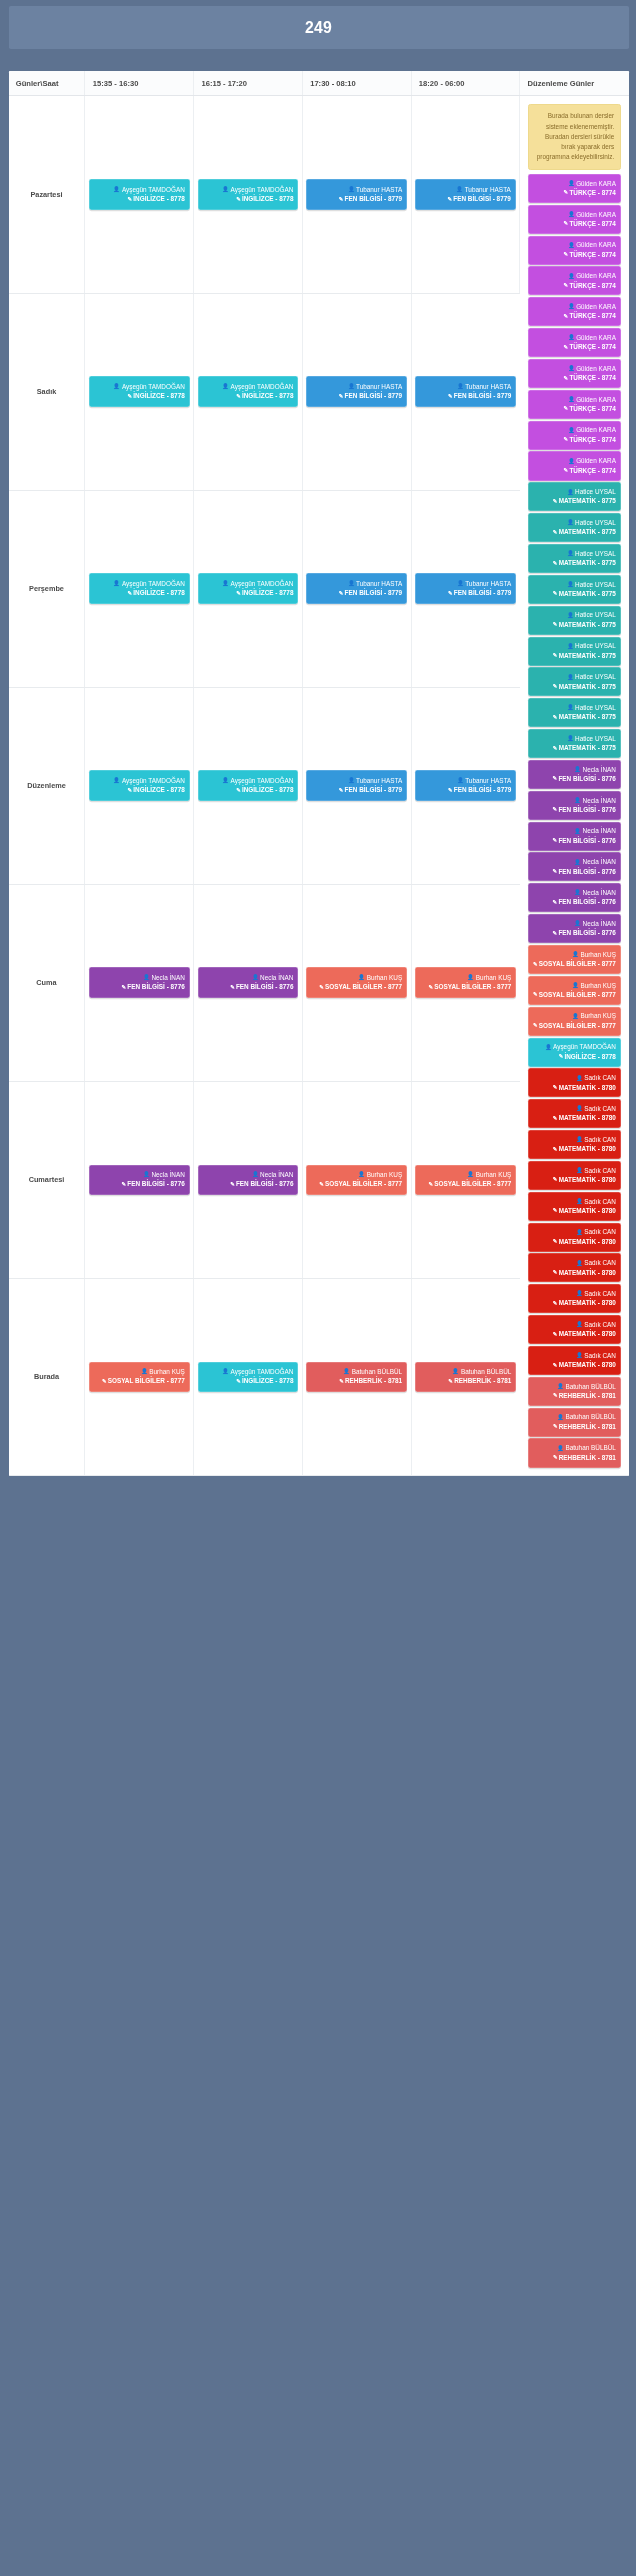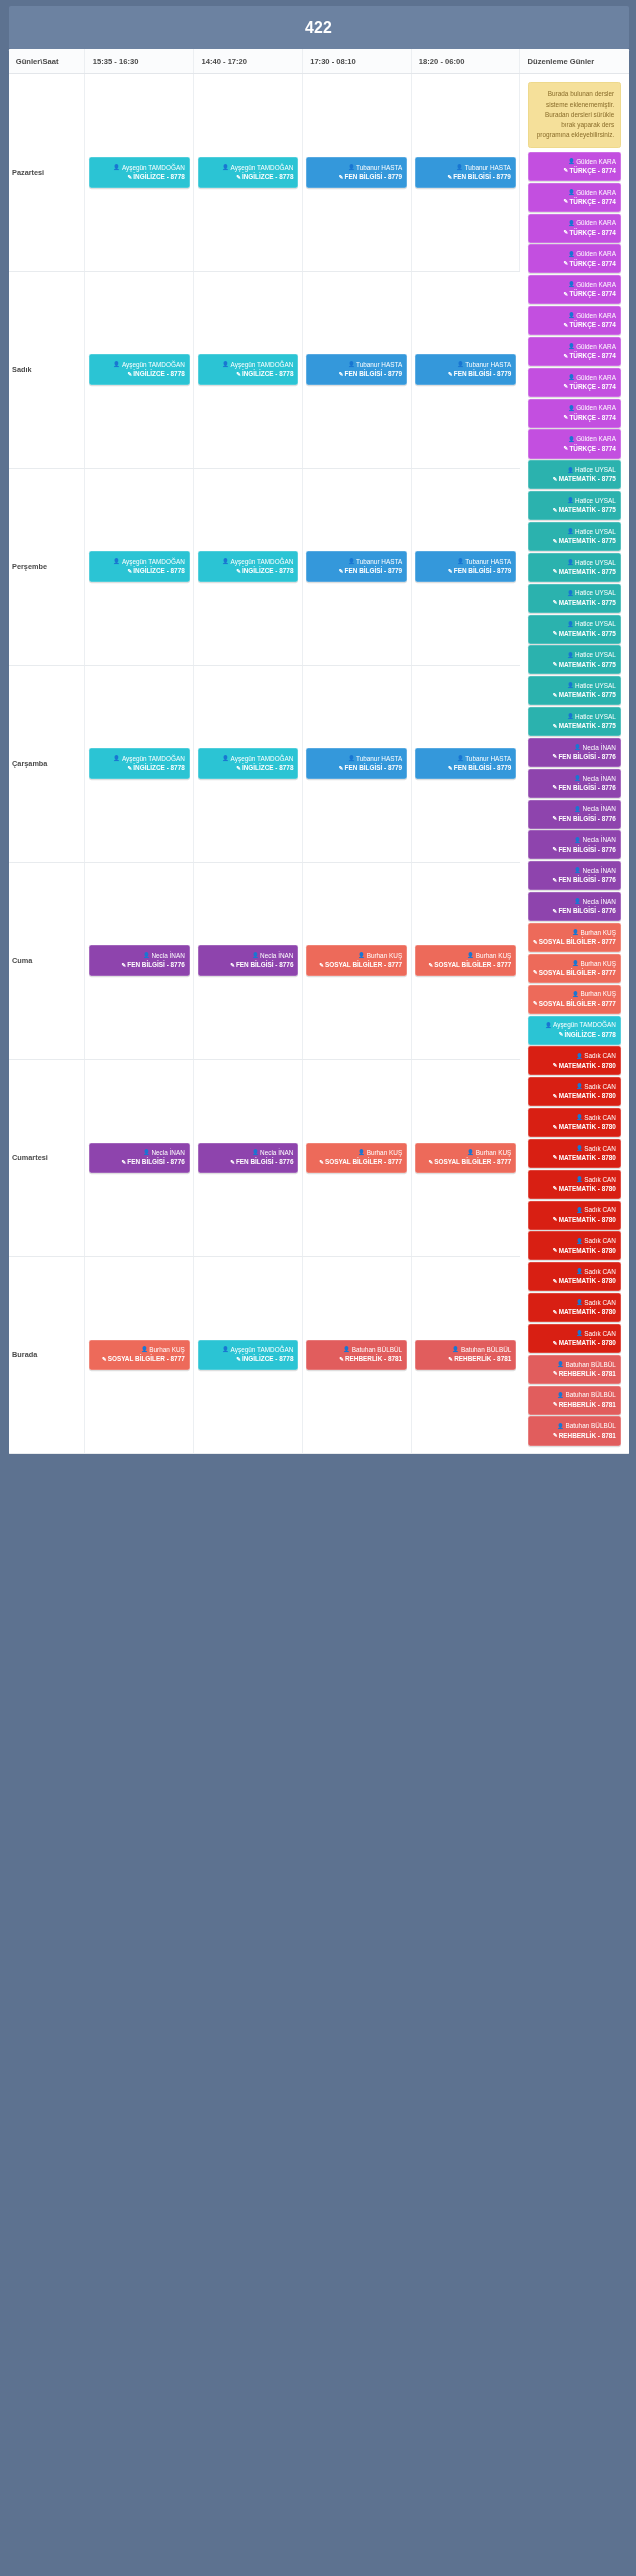--- a/index.html
+++ b/index.html
@@ -14,21 +14,21 @@
     color:#ffffff;
     text-align:center;
     font-size:15.8px;
     font-weight:bold;
     padding:12.7px 0 12px 0;
     border-radius:1.8px;
     letter-spacing:0.2px;
   }
   .table-wrap {
     background:#ffffff;
-    margin-top:0;
+    margin-top:22px;
     border-radius:1.2px;
     overflow:hidden;
   }
   table.sched { border-collapse:collapse; width:100%; table-layout:fixed; }
   table.sched col.c-day   { width:76px; }
   table.sched col.c-slot  { width:108px; }
   table.sched col.c-edit  { width:108px; }
   table.sched thead th {
     background:#fbfcfd;
     color:#4a4a4a;
@@ -49,20 +49,21 @@
     background:#ffffff;
   }
   table.sched tbody td:last-child { border-right:none; }
   td.daycell {
     background:#fafbfc;
     color:#4a4a4a;
     font-size:7.3px;
     font-weight:bold;
     padding-left:7.3px;
     vertical-align:middle;
+    text-align:center;
   }
   td.editcell {
     vertical-align:top;
     padding:0;
     border-bottom:none;
     background:#ffffff;
   }
   .slotbox { display:flex; align-items:center; justify-content:center; min-height:91px; }
 
   .card {
@@ -91,37 +92,37 @@
     text-align:right;
     padding:6.7px 5.5px;
     margin:4.8px 4.2px 3.6px 4.2px;
   }
   .editlist { padding:0 4.2px 4.8px 4.2px; display:flex; flex-direction:column; gap:1.8px; }
   .editlist .card { text-align:right; padding:4.8px 4.8px 5.5px 4.8px; }
 </style>
 </head>
 <body>
 
-<div class="panel-title">422</div>
+<div class="panel-title">249</div>
 
 <div class="table-wrap">
   <table class="sched">
     <colgroup>
       <col class="c-day">
         <col class="c-slot">
         <col class="c-slot">
         <col class="c-slot">
         <col class="c-slot">
         <col class="c-edit">
     </colgroup>
     <thead>
       <tr>
         <th>Günler\Saat</th>
         <th>15:35 - 16:30</th>
-        <th>14:40 - 17:20</th>
+        <th>16:15 - 17:20</th>
         <th>17:30 - 08:10</th>
         <th>18:20 - 06:00</th>
         <th>Düzenleme Günler</th>
       </tr>
     </thead>
     <tbody id="sched-body">
         <tr>
           <td class="daycell">Pazartesi</td>
           <td>
             <div class="slotbox">
@@ -393,21 +394,21 @@
           <td>
             <div class="slotbox">
               <div class="card" style="background:#3498db">
                 <span class="teacher"><span class="ic">👤</span>Tubanur HASTA</span>
                 <span class="lesson"><span class="ic">✎</span>FEN BİLGİSİ - 8779</span>
               </div>
             </div>
           </td>
         </tr>
         <tr>
-          <td class="daycell">Çarşamba</td>
+          <td class="daycell">Düzenleme</td>
           <td>
             <div class="slotbox">
               <div class="card" style="background:#2bc4d4">
                 <span class="teacher"><span class="ic">👤</span>Ayşegün TAMDOĞAN</span>
                 <span class="lesson"><span class="ic">✎</span>İNGİLİZCE - 8778</span>
               </div>
             </div>
           </td>
           <td>
             <div class="slotbox">

